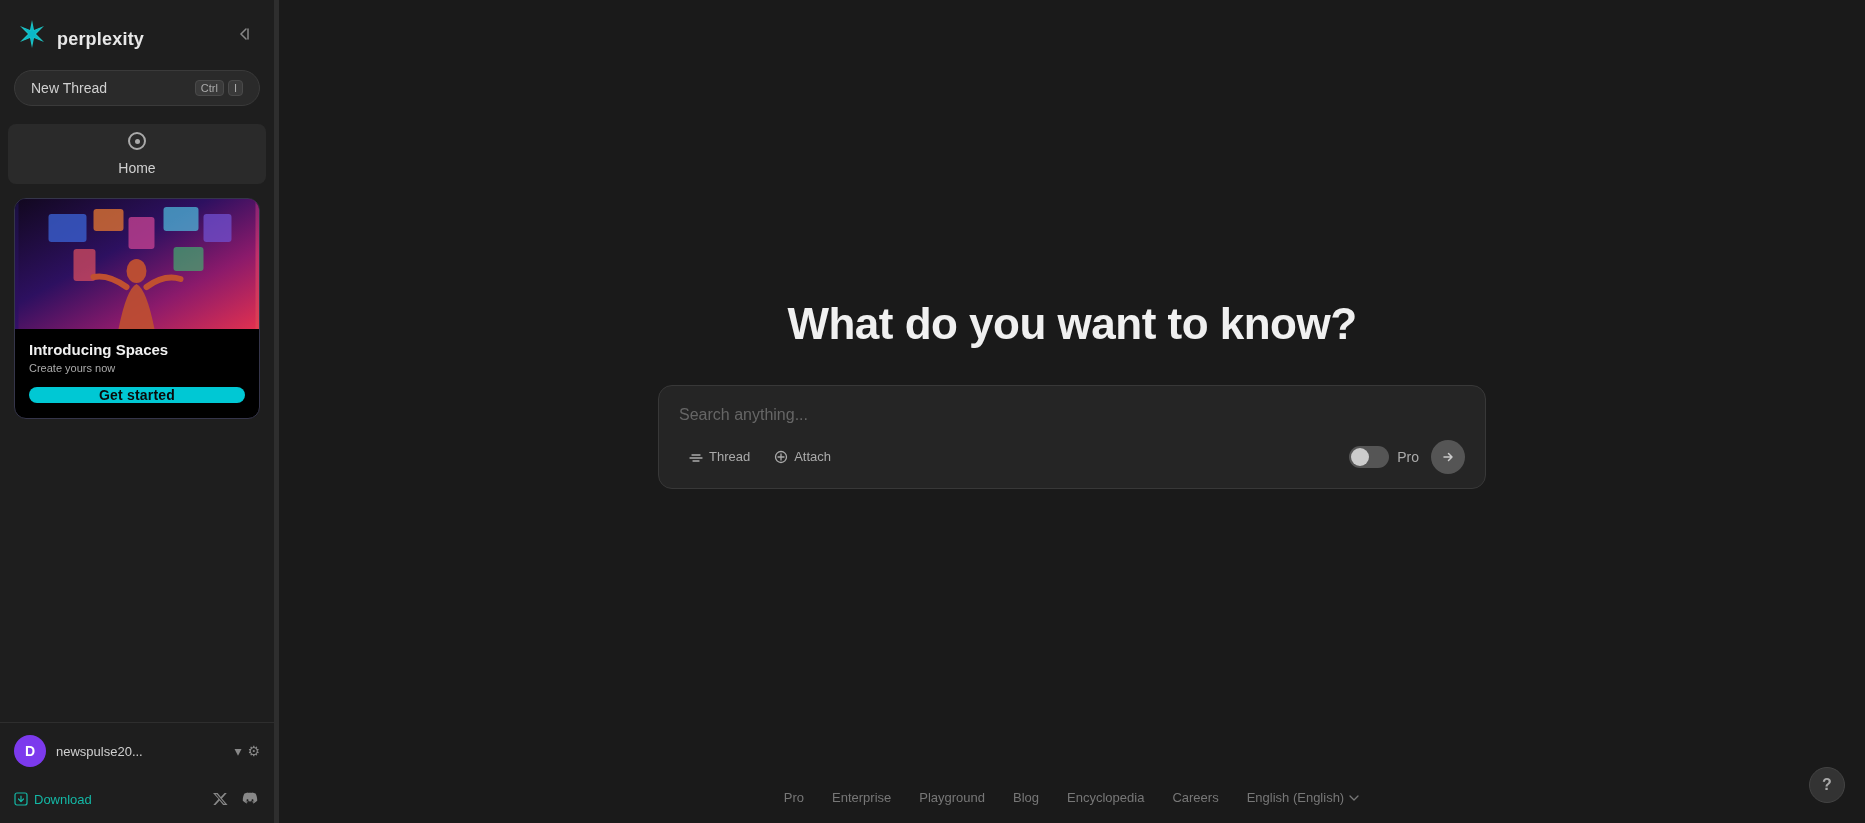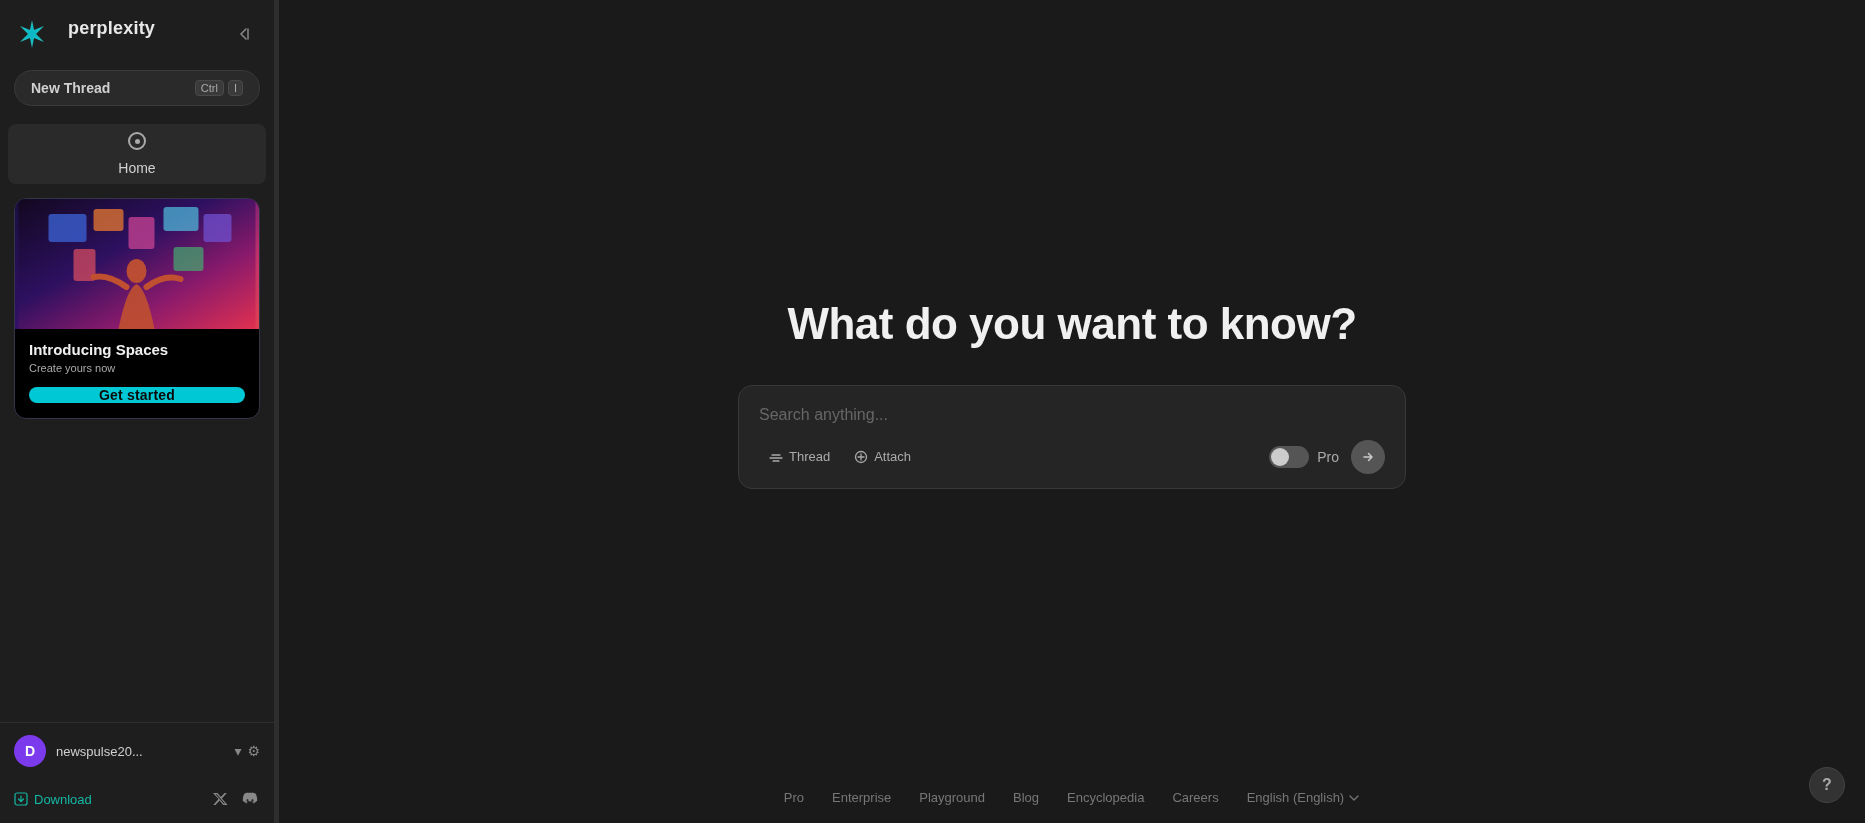--- a/index.html
+++ b/index.html
@@ -27,22 +27,22 @@
 
     .sidebar-header {
       display: flex;
       align-items: center;
       justify-content: space-between;
       padding: 18px 16px 14px 16px;
     }
 
     .logo-area {
       display: flex;
-      align-items: flex-start;
-      gap: 20px;
+      align-items: flex-end;
+      gap: 9px;
     }
 
     .logo-icon {
       width: 32px;
       height: 32px;
     }
 
     .logo-text {
       font-size: 18px;
       font-weight: 600;
@@ -70,21 +70,21 @@
       border-radius: 22px;
       padding: 9px 16px;
       cursor: pointer;
       display: flex;
       align-items: center;
       justify-content: space-between;
       color: #d0d0d0;
       font-size: 14px;
     }
 
-    .new-thread-label { font-weight: 700; }
+    .new-thread-label { font-weight: 400; }
     .kbd-combo {
       display: flex;
       gap: 4px;
       align-items: center;
     }
     .kbd {
       background: #3a3a3a;
       border: 1px solid #4a4a4a;
       border-radius: 4px;
       padding: 1px 5px;
@@ -270,21 +270,21 @@
       font-size: 44px;
       font-weight: 700;
       color: #f0f0f0;
       margin-bottom: 36px;
       text-align: center;
       letter-spacing: -0.5px;
       margin-top: 24px;
     }
 
     .search-box {
-      width: 668px;
+      width: 828px;
       background: #252525;
       border: 1px solid #383838;
       border-radius: 14px;
       padding: 20px 20px 14px 20px;
     }
 
     .search-input {
       width: 100%;
       background: transparent;
       border: none;

